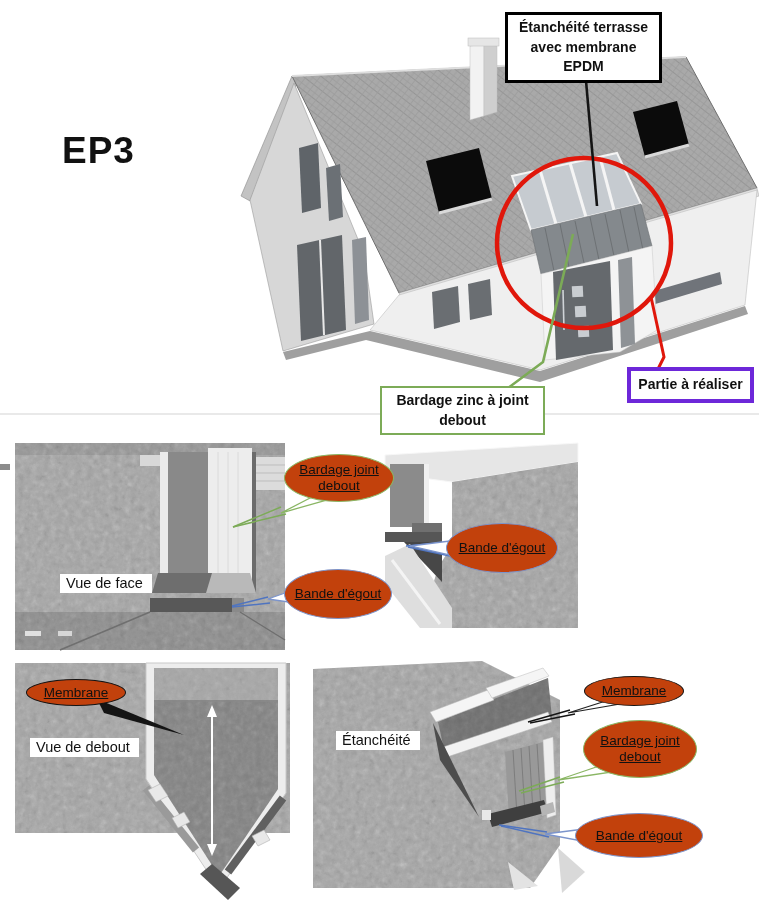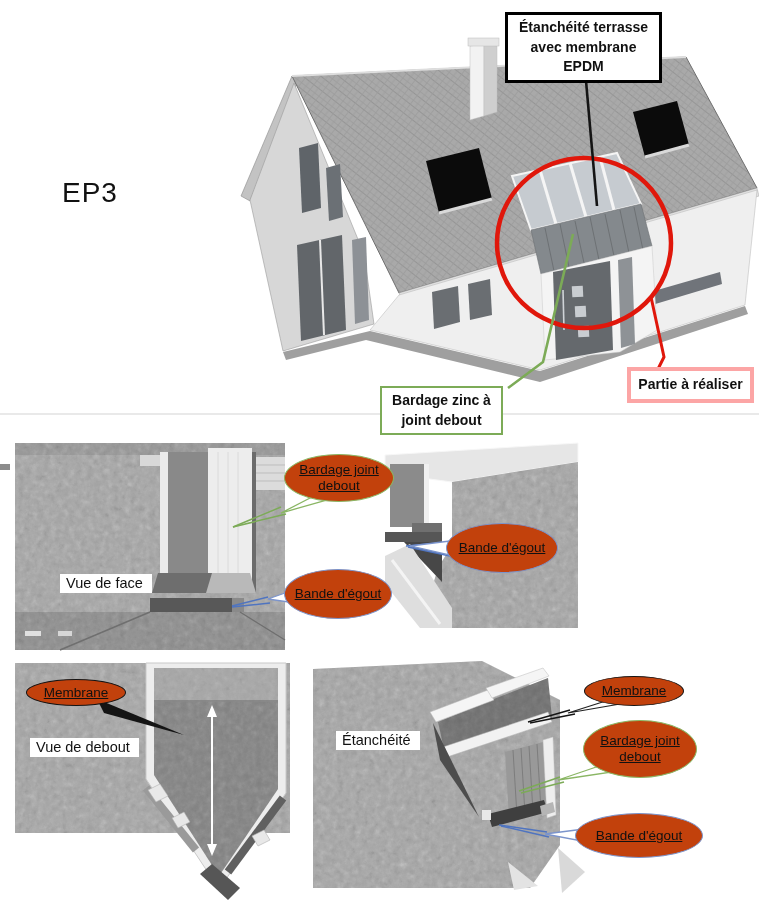--- a/index.html
+++ b/index.html
@@ -1,20 +1,20 @@
 <!DOCTYPE html>
 <html><head>
 <meta charset="utf-8">
 <style>
   html,body{margin:0;padding:0;background:#fff;}
   #page{position:relative;width:759px;height:908px;background:#fff;overflow:hidden;
         font-family:"Liberation Sans","DejaVu Sans",sans-serif;color:#111;}
   #gfx{position:absolute;left:0;top:0;}
   .abs{position:absolute;}
-  .heading{font-size:28px;font-weight:normal;letter-spacing:1px;margin-top:47px;}
+  .heading{font-size:37px;font-weight:bold;letter-spacing:1px;}
   .boxlbl{background:#fff;text-align:center;font-weight:bold;font-size:14px;line-height:1.4;
           padding:3px 2px;box-sizing:border-box;}
   .viewlbl{background:#fff;font-size:14.5px;padding:1px 9px 2px 6px;white-space:nowrap;}
   .ellipse{background:#c2410c;border-radius:50%;display:flex;align-items:center;justify-content:center;
            text-align:center;font-size:13.5px;line-height:1.18;box-sizing:border-box;padding:2px 8px;text-decoration:underline;}
 </style>
 </head>
 <body>
 
 <div id="page">
@@ -235,23 +235,23 @@
     <line x1="547" y1="832" x2="499" y2="825" stroke="#4f74c0" stroke-width="1.5"></line>
     <line x1="549" y1="837" x2="501" y2="826" stroke="#4f74c0" stroke-width="1.5"></line>
     <polygon points="592,828 545,834 592,843" fill="#fff" stroke="#7b94cc" stroke-width="1.3"></polygon>
   </g>
 </svg>
 
   <div class="abs heading" style="left:62px;top:130px;">EP3</div>
 
   <div class="abs boxlbl" style="left:505px;top:12px;width:157px;border:3.5px solid #000;">Étanchéité terrasse avec membrane EPDM</div>
 
-  <div class="abs boxlbl" style="left:380px;top:386px;width:123px;border:2.5px solid #7cab57;">Bardage zinc à joint debout</div>
-
-  <div class="abs boxlbl" style="left:627px;top:367px;width:127px;border:4px solid #fca5a5;padding:4px 0;">Partie à réaliser</div>
+  <div class="abs boxlbl" style="left:380px;top:386px;width:165px;border:2.5px solid #7cab57;">Bardage zinc à joint debout</div>
+
+  <div class="abs boxlbl" style="left:627px;top:367px;width:127px;border:4px solid #6d28d9;padding:4px 0;">Partie à réaliser</div>
 
   <div class="abs viewlbl" style="left:32px;top:574px;margin-left:28px;">Vue de face</div>
   <div class="abs viewlbl" style="left:30px;top:738px;">Vue de debout</div>
   <div class="abs viewlbl" style="left:336px;top:731px;">Étanchéité</div>
 
   <div class="abs ellipse" style="left:284px;top:454px;width:110px;height:48px;border:1.5px solid #8ab664;">Bardage joint debout</div>
   <div class="abs ellipse" style="left:284px;top:569px;width:108px;height:50px;border:1.5px solid #7b94cc;">Bande d'égout</div>
   <div class="abs ellipse" style="left:446px;top:523px;width:112px;height:50px;border:1.5px solid #7b94cc;">Bande d'égout</div>
   <div class="abs ellipse" style="left:26px;top:679px;width:100px;height:27px;border:1.5px solid #141414;">Membrane</div>
   <div class="abs ellipse" style="left:584px;top:676px;width:100px;height:30px;border:1.5px solid #141414;">Membrane</div>

